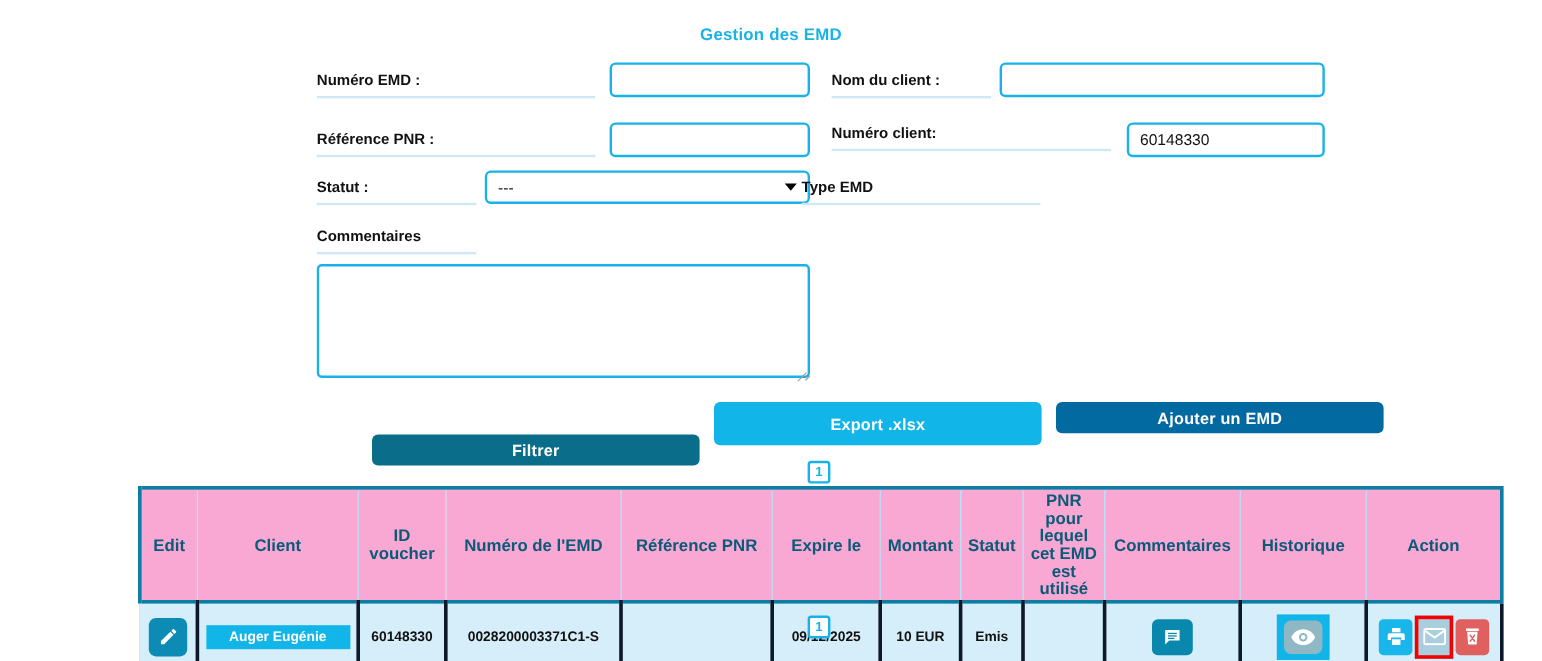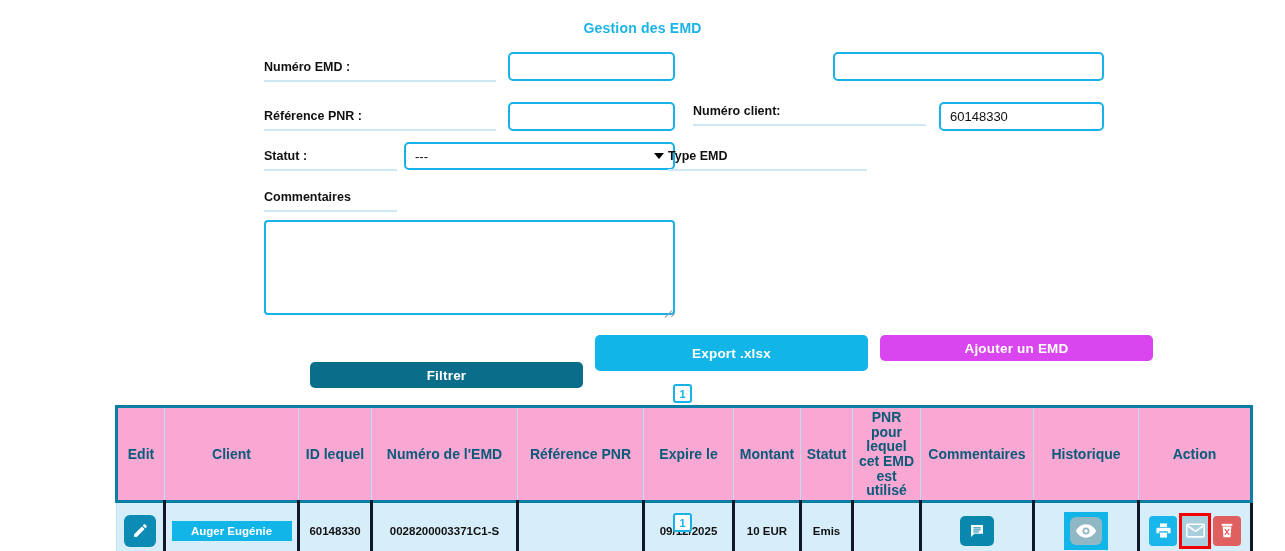--- a/index.html
+++ b/index.html
@@ -88,21 +88,21 @@
     position: absolute;
     border: none; border-radius: 5px;
     color: #fff; font-weight: bold; font-size: 13.5px;
     font-family: "Liberation Sans", sans-serif;
     cursor: pointer;
     display: flex; align-items: center; justify-content: center;
     letter-spacing: 0.2px;
   }
   .btn-filter { background: #0a6e8a; margin-top: 27px; }
   .btn-export { background: #12b5e8; }
-  .btn-add    { background: #d946ef; }
+  .btn-add    { background: #0369a1; }
 
   
   .pager {
     position: absolute;
     width: 19px; height: 19px;
     border: 2px solid #19b2e8;
     border-radius: 3px;
     color: #19b2e8;
     font-size: 11px; font-weight: bold;
     display: flex; align-items: center; justify-content: center;
@@ -215,20 +215,21 @@
 
 <div class="page">
 
   <div class="page-title">Gestion des EMD</div>
 
   <div class="form-area">
 
     <div class="fld-label" style="left:264px; top:8px; width:232px;">Numéro EMD :</div>
     <input class="fld-input" style="left: 508px; top: 0px; width: 167px; height: 29px;" value="">
 
+    <div class="fld-label" style="left:693px; top:8px; width:133px;">Nom du client :</div>
     <input class="fld-input" style="left: 833px; top: 0px; width: 271px; height: 29px;" value="">
 
     <div class="fld-label" style="left:264px; top:57px; width:232px;">Référence PNR :</div>
     <input class="fld-input" style="left: 508px; top: 50px; width: 167px; height: 29px;" value="">
 
     <div class="fld-label" style="left:693px; top:52px; width:233px;">Numéro client:</div>
     <input class="fld-input" style="left: 939px; top: 50px; width: 165px; height: 29px;" value="60148330">
 
     <div class="fld-label" style="left:264px; top:97px; width:133px;">Statut :</div>
     <div class="fld-select" style="left:404px; top:90px; width:271px; height:28px;">
@@ -265,21 +266,21 @@
         <col style="width:52px">
         <col style="width:68px">
         <col style="width:113px">
         <col style="width:105px">
         <col style="width:113px">
       </colgroup>
       <thead>
         <tr>
           <th>Edit</th>
           <th>Client</th>
-          <th>ID lequel</th>
+          <th>ID voucher</th>
           <th>Numéro de l'EMD</th>
           <th>Référence PNR</th>
           <th>Expire le</th>
           <th>Montant</th>
           <th>Statut</th>
           <th>PNR pour lequel cet EMD est utilisé</th>
           <th>Commentaires</th>
           <th>Historique</th>
           <th>Action</th>
         </tr>

